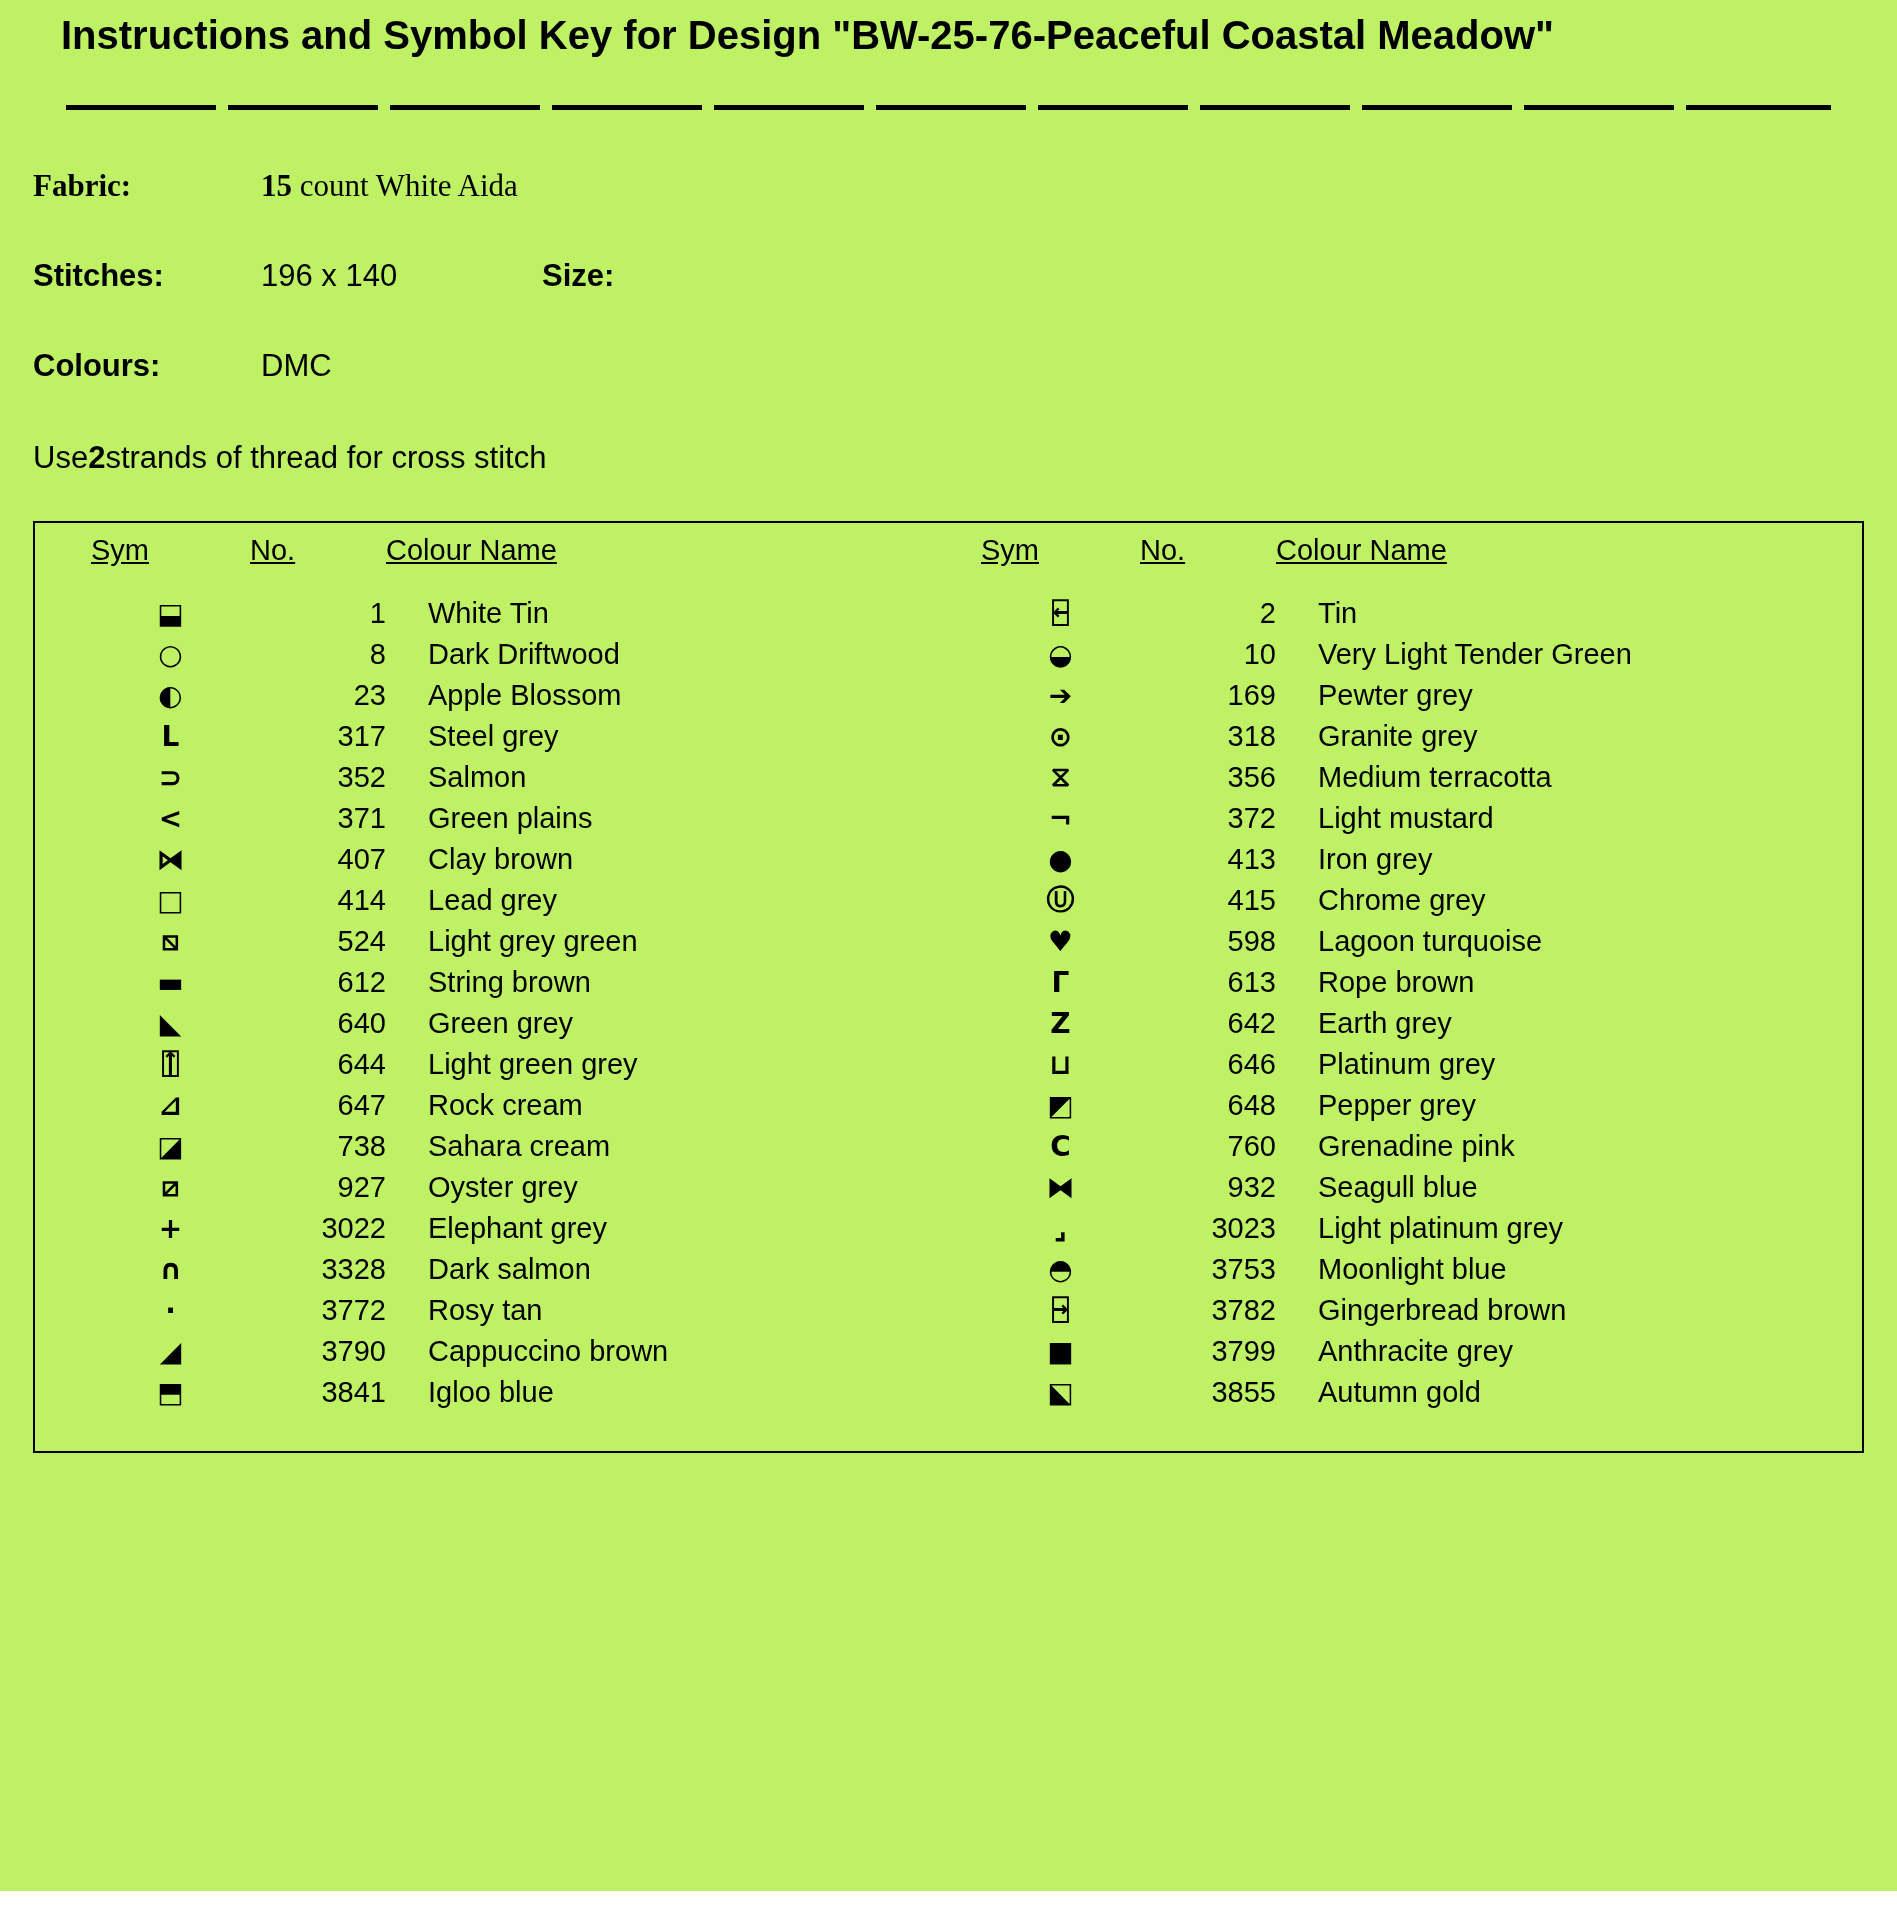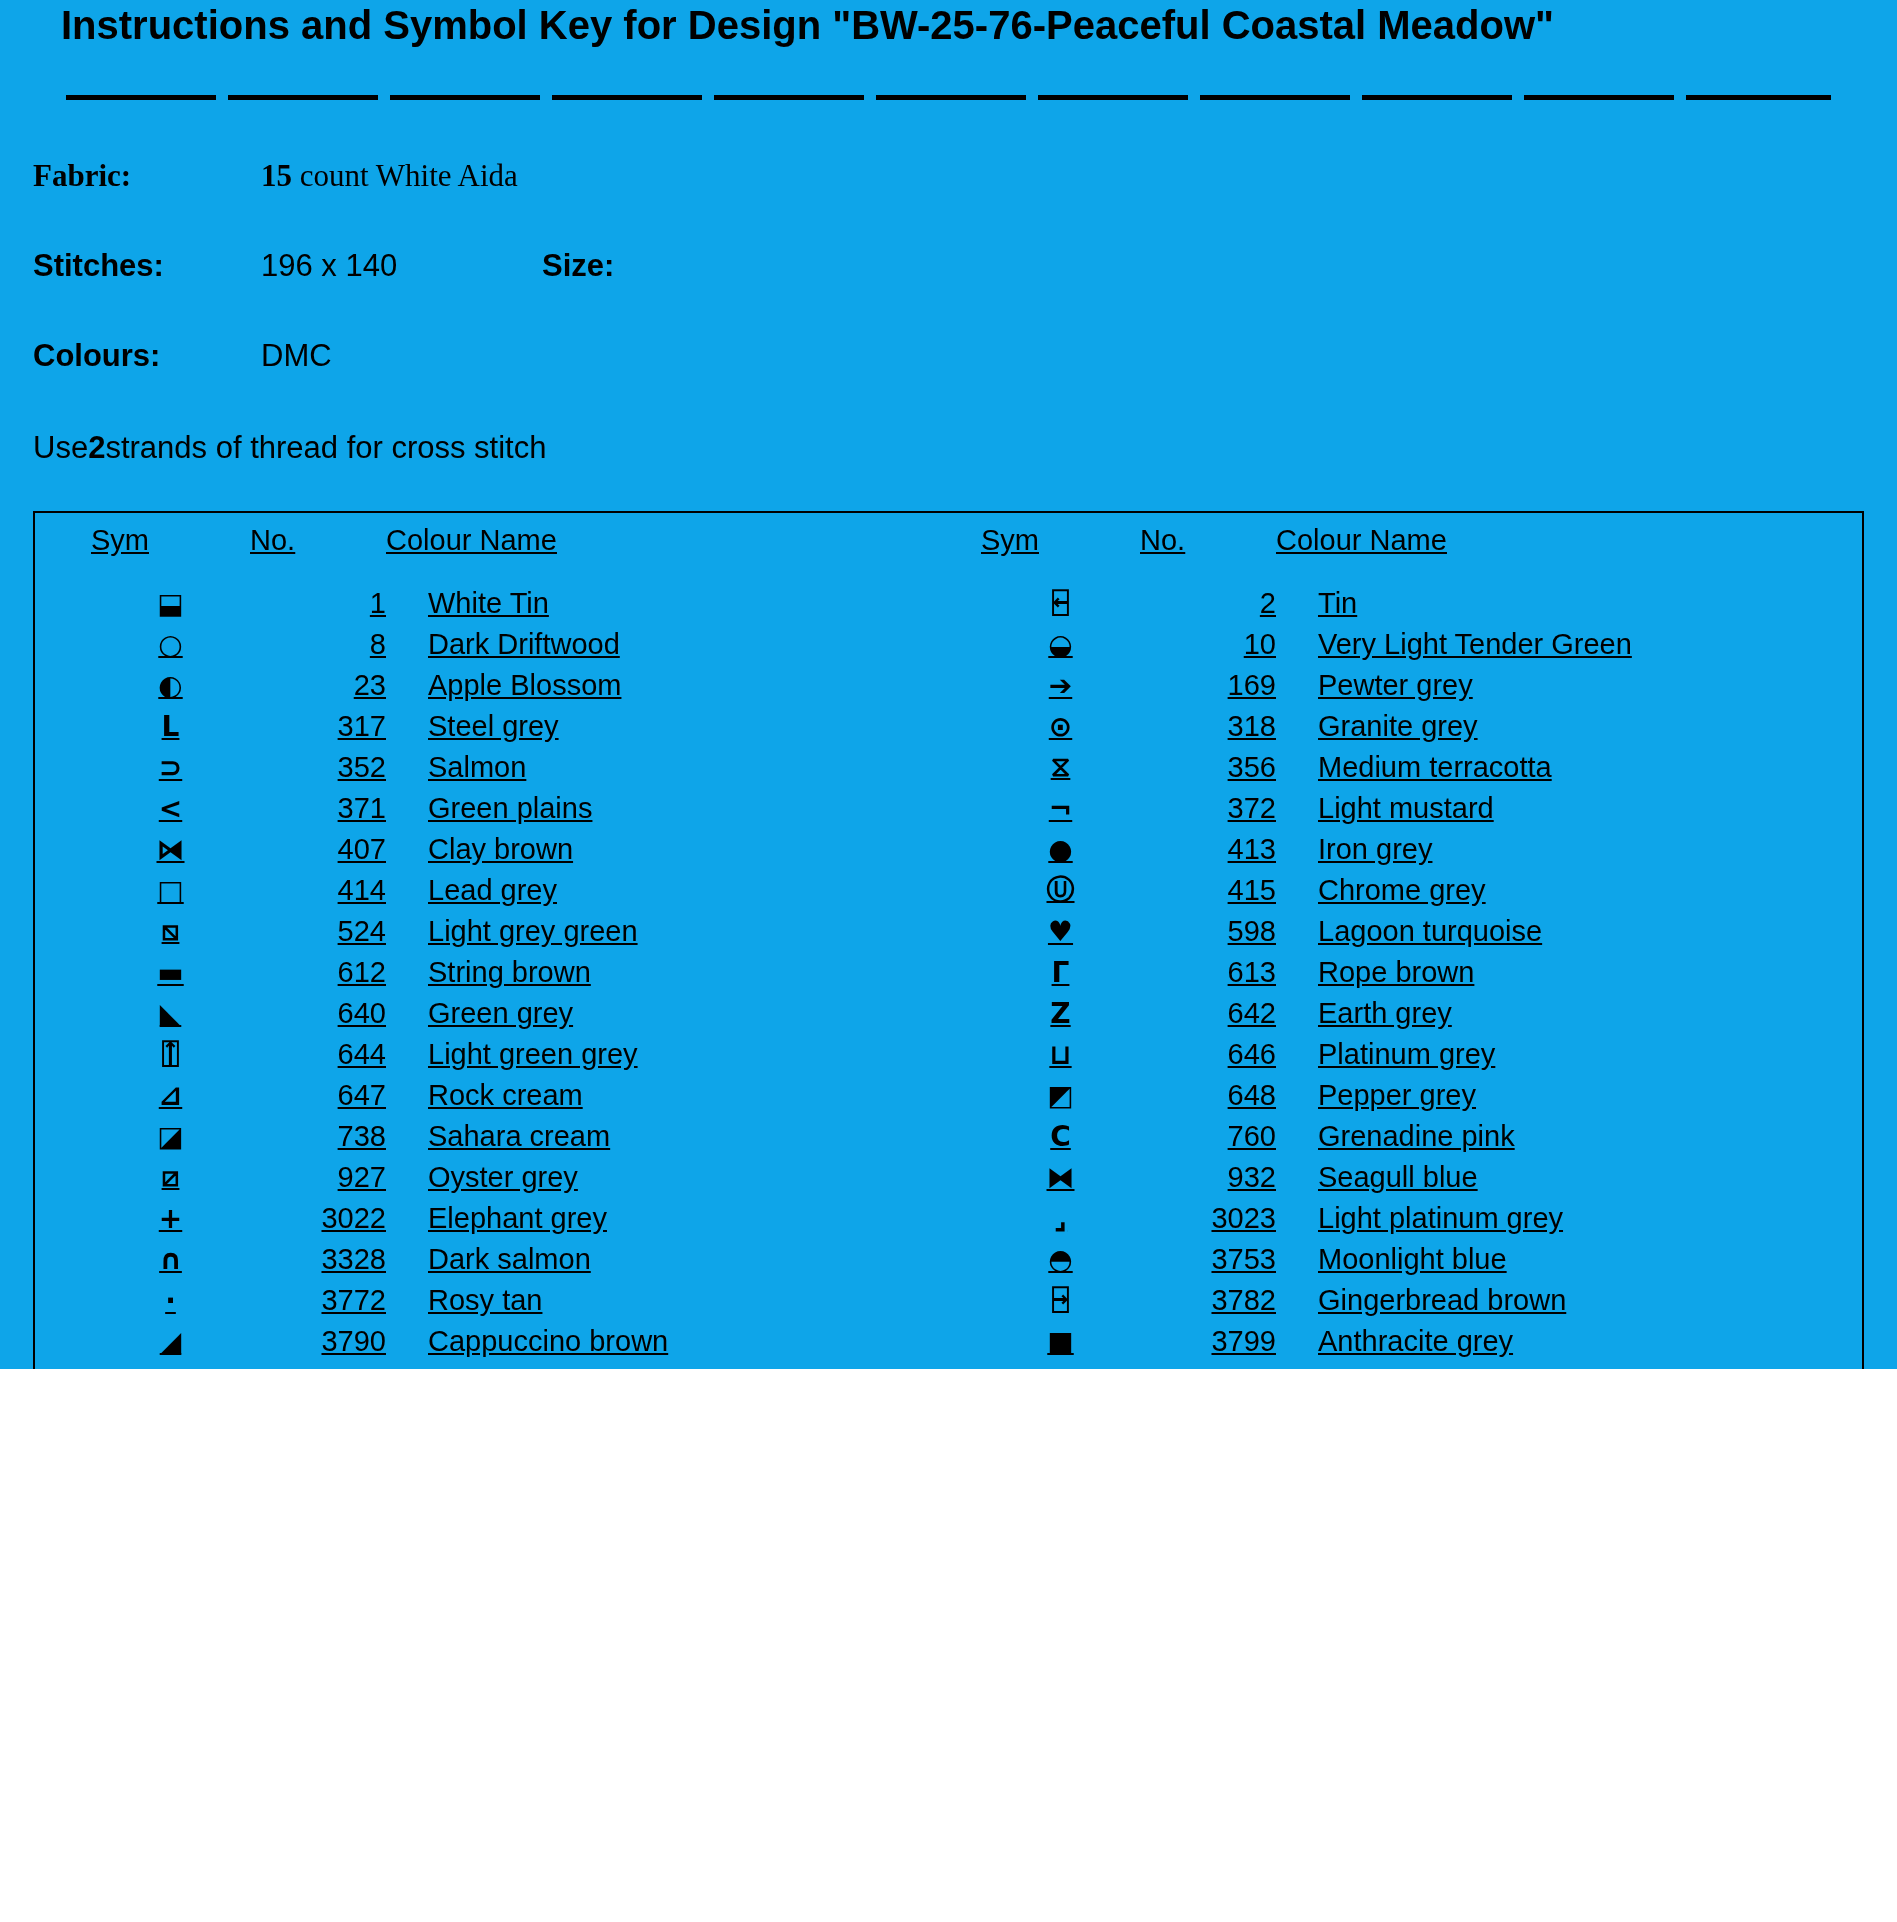--- a/index.html
+++ b/index.html
@@ -5,25 +5,25 @@
   html, body {
     margin: 0;
     padding: 0;
     background: #ffffff;
     color: #000000;
     font-family: "Liberation Sans", sans-serif;
   }
   .page {
     position: relative;
     width: 1897px;
-    height: 1369px;
-    background: #0ea5e9;
+    height: 1891px;
+    background: #bef264;
     overflow: hidden;
     box-sizing: border-box;
-    padding-top: 3px;
+    padding-top: 13px;
   }
   .title {
     margin: 0 0 0 61px;
     font-size: 40px;
     font-weight: bold;
     letter-spacing: 0px;
   }
   .rule {
     margin: 47px 66px 0 66px;
     height: 4.7px;
@@ -58,21 +58,20 @@
     height: 932px;
     box-sizing: border-box;
     display: flex;
     padding: 11.2px 19px 0 56px;
   }
   table.key-table {
     border-collapse: collapse;
     flex: 1 1 0;
     align-self: flex-start;
     font-size: 29px;
-    text-decoration: underline;
   }
   table.key-table th {
     font-weight: normal;
     text-decoration: underline;
     text-align: left;
     padding: 0 0 26px 0;
     font-size: 29px;
   }
   th.h-sym  { text-align: center; width: 159px; }
   th.h-no   { text-align: right;  width: 136px; }

